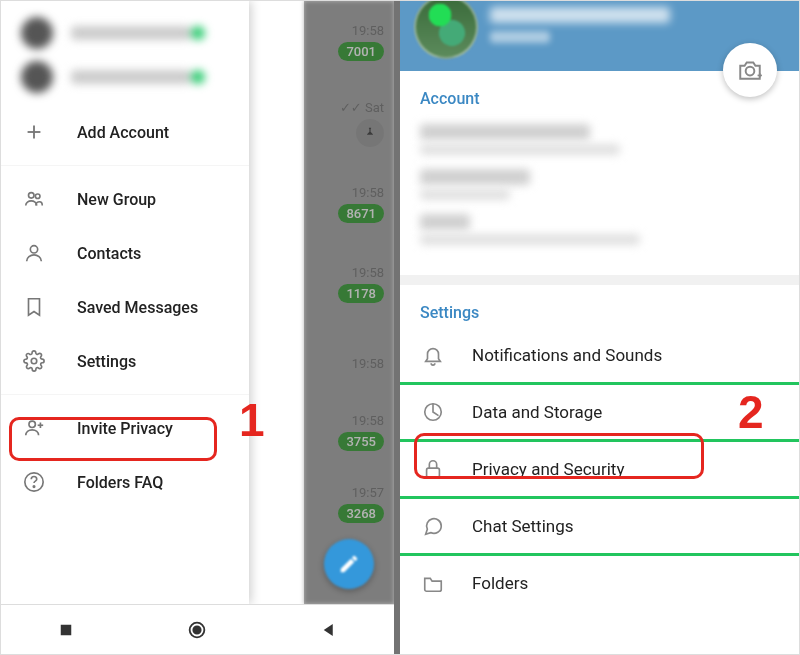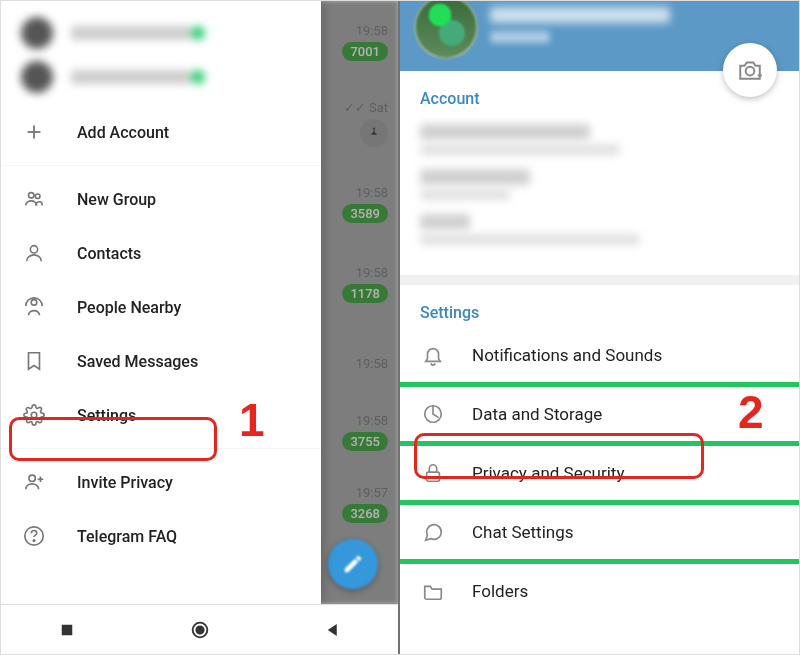--- a/index.html
+++ b/index.html
@@ -15,21 +15,21 @@
   .container {
     display: flex;
     width: 100%;
     height: 100%;
   }
   .pane {
     width: 50%;
     height: 100%;
     position: relative;
     overflow: hidden;
-    border-right: 2px solid #737373;
+    border-right: 6px solid #737373;
   }
   .pane:last-child { border-right: none; }
 
   
   .left-bg {
     position: absolute;
     right: 0;
     top: 0;
     bottom: 50px;
     width: 90px;
@@ -90,21 +90,21 @@
     display:flex;
     align-items:center;
     justify-content:center;
     box-shadow:0 2px 6px rgba(0,0,0,0.3);
     filter: blur(1px);
   }
 
   .drawer {
     position:absolute;
     left:0; top:0;
-    width: 320px;
+    width: 248px;
     bottom:50px;
     background:#fff;
     box-shadow: 2px 0 10px rgba(0,0,0,0.2);
     z-index:2;
     display:flex;
     flex-direction:column;
   }
   .drawer .accounts {
     padding: 10px 0 6px 0;
     filter: blur(4px);
@@ -242,21 +242,21 @@
     margin-bottom:14px;
     filter: blur(4px);
   }
 
   .setting-item {
     display:flex;
     align-items:center;
     padding: 16px 20px;
     font-size:17px;
     color:#222;
-    border-bottom:5px solid #22c55e;
+    border-bottom:3px solid #22c55e;
     cursor:pointer;
   }
   .setting-item .icon {
     width:26px;
     margin-right:26px;
     color:#888;
     display:flex;align-items:center;justify-content:center;
   }
 
   
@@ -294,21 +294,21 @@
     <div class="left-chat-row" style="top:90px">
       <span class="time">✓✓ <span>Sat</span></span>
       <span class="pin">
         <svg width="14" height="14" viewBox="0 0 24 24" fill="#555">
             <path d="M14 4l-1 1v5l4 4v1H7v-1l4-4V5l-1-1V3h4v1z"></path>
           </svg>
       </span>
     </div>
     <div class="left-chat-row" style="top:170px">
       <span class="time">19:58</span>
-      <span class="badge">3589</span>
+      <span class="badge">8671</span>
     </div>
     <div class="left-chat-row" style="top:250px">
       <span class="time">19:58</span>
       <span class="badge">1178</span>
     </div>
     <div class="left-chat-row" style="top:330px">
       <span class="time">19:58</span>
     </div>
     <div class="left-chat-row" style="top:398px">
       <span class="time">19:58</span>
@@ -368,30 +368,20 @@
           <svg width="22" height="22" viewBox="0 0 24 24" fill="none" stroke="#777" stroke-width="1.8">
               <circle cx="12" cy="8" r="4"></circle>
               <path d="M4 21c0-4 4-7 8-7s8 3 8 7"></path>
             </svg>
         </span>
         <span>Contacts</span>
       </div>
       <div class="menu-item">
         <span class="icon">
           <svg width="22" height="22" viewBox="0 0 24 24" fill="none" stroke="#777" stroke-width="1.8">
-              <circle cx="12" cy="7" r="3"></circle>
-              <path d="M6 21c0-3 3-5 6-5s6 2 6 5"></path>
-              <path d="M3 11c0-5 4-9 9-9s9 4 9 9"></path>
-            </svg>
-        </span>
-        <span>People Nearby</span>
-      </div>
-      <div class="menu-item">
-        <span class="icon">
-          <svg width="22" height="22" viewBox="0 0 24 24" fill="none" stroke="#777" stroke-width="1.8">
               <path d="M6 3h12v18l-6-4-6 4V3z"></path>
             </svg>
         </span>
         <span>Saved Messages</span>
       </div>
       <div class="menu-item">
         <span class="icon">
           <svg width="22" height="22" viewBox="0 0 24 24" fill="none" stroke="#777" stroke-width="1.8">
               <circle cx="12" cy="12" r="3"></circle>
               <path d="M19.4 15a1.65 1.65 0 00.33 1.82l.06.06a2 2 0 11-2.83 2.83l-.06-.06a1.65 1.65 0 00-1.82-.33 1.65 1.65 0 00-1 1.51V21a2 2 0 01-4 0v-.09a1.65 1.65 0 00-1-1.51 1.65 1.65 0 00-1.82.33l-.06.06a2 2 0 11-2.83-2.83l.06-.06a1.65 1.65 0 00.33-1.82 1.65 1.65 0 00-1.51-1H3a2 2 0 010-4h.09a1.65 1.65 0 001.51-1 1.65 1.65 0 00-.33-1.82l-.06-.06a2 2 0 112.83-2.83l.06.06a1.65 1.65 0 001.82.33h0a1.65 1.65 0 001-1.51V3a2 2 0 014 0v.09a1.65 1.65 0 001 1.51h0a1.65 1.65 0 001.82-.33l.06-.06a2 2 0 112.83 2.83l-.06.06a1.65 1.65 0 00-.33 1.82v0a1.65 1.65 0 001.51 1H21a2 2 0 010 4h-.09a1.65 1.65 0 00-1.51 1z"></path>
@@ -414,21 +404,21 @@
         <span>Invite Privacy</span>
       </div>
       <div class="menu-item">
         <span class="icon">
           <svg width="22" height="22" viewBox="0 0 24 24" fill="none" stroke="#777" stroke-width="1.8">
               <circle cx="12" cy="12" r="10"></circle>
               <path d="M9 9a3 3 0 116 0c0 2-3 2-3 4"></path>
               <circle cx="12" cy="17" r="0.8" fill="#777"></circle>
             </svg>
         </span>
-        <span>Telegram FAQ</span>
+        <span>Folders FAQ</span>
       </div>
     </div>
 
     <div class="navbar">
       <span class="nav-btn">
         <svg width="18" height="18" viewBox="0 0 24 24" fill="#333">
             <rect x="5" y="5" width="14" height="14"></rect>
           </svg>
       </span>
       <span class="nav-btn">

